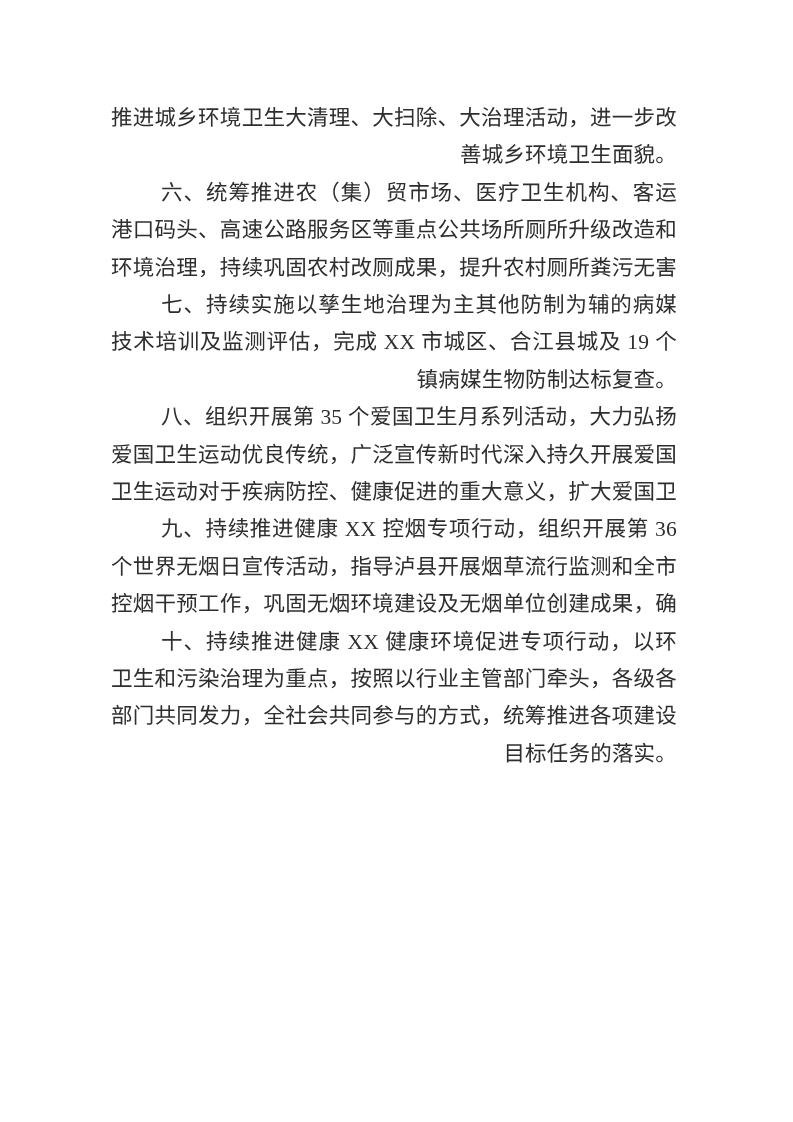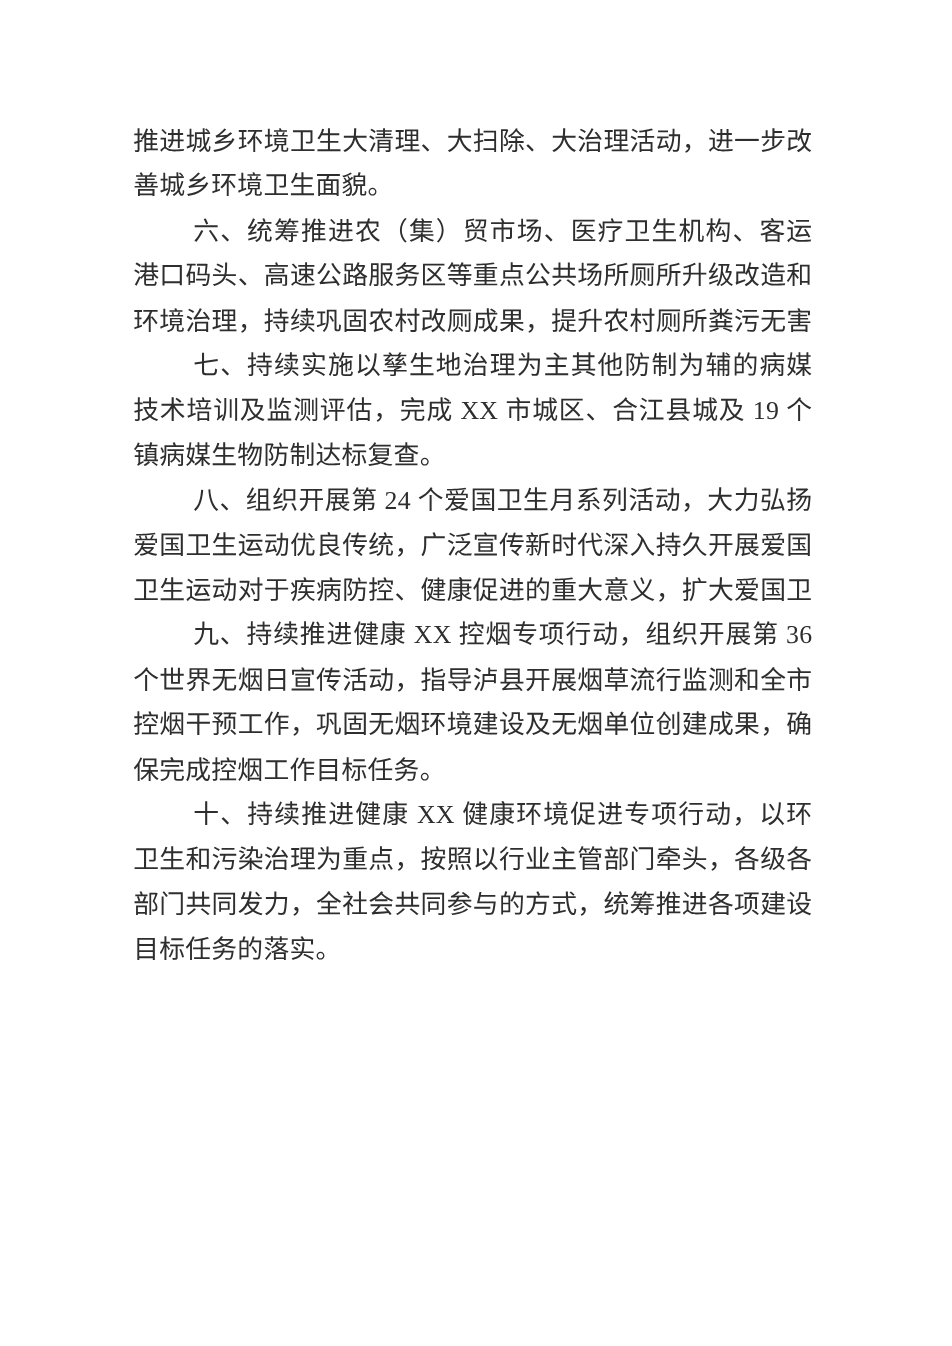--- a/index.html
+++ b/index.html
@@ -28,20 +28,21 @@
   }
   .paragraph {
     margin: 0;
     padding: 0;
   }
   .line {
     font-size: 21.5px;
     line-height: 37.4px;
     white-space: nowrap;
     letter-spacing: 0.2px;
+    text-align: right;
   }
   .line.fill {
     white-space: normal;
     text-align: justify;
     text-align-last: justify;
     text-justify: inter-character;
     overflow: hidden;
     height: 37.4px;
   }
   .line.indent {
@@ -61,29 +62,28 @@
         <div class="line fill indent">六、统筹推进农（集）贸市场、医疗卫生机构、客运站、</div>
         <div class="line fill">港口码头、高速公路服务区等重点公共场所厕所升级改造和</div>
         <div class="line fill">环境治理，持续巩固农村改厕成果，提升农村厕所粪污无害</div>
       </div>
       <div class="paragraph">
         <div class="line fill indent">七、持续实施以孳生地治理为主其他防制为辅的病媒生</div>
         <div class="line fill">技术培训及监测评估，完成 XX 市城区、合江县城及 19 个乡</div>
         <div class="line">镇病媒生物防制达标复查。</div>
       </div>
       <div class="paragraph">
-        <div class="line fill indent">八、组织开展第 24 个爱国卫生月系列活动，大力弘扬</div>
+        <div class="line fill indent">八、组织开展第 35 个爱国卫生月系列活动，大力弘扬</div>
         <div class="line fill">爱国卫生运动优良传统，广泛宣传新时代深入持久开展爱国</div>
         <div class="line fill">卫生运动对于疾病防控、健康促进的重大意义，扩大爱国卫</div>
       </div>
       <div class="paragraph">
         <div class="line fill indent">九、持续推进健康 XX 控烟专项行动，组织开展第 36</div>
         <div class="line fill">个世界无烟日宣传活动，指导泸县开展烟草流行监测和全市</div>
         <div class="line fill">控烟干预工作，巩固无烟环境建设及无烟单位创建成果，确</div>
-        <div class="line">保完成控烟工作目标任务。</div>
       </div>
       <div class="paragraph">
         <div class="line fill indent">十、持续推进健康 XX 健康环境促进专项行动，以环境</div>
         <div class="line fill">卫生和污染治理为重点，按照以行业主管部门牵头，各级各</div>
         <div class="line fill">部门共同发力，全社会共同参与的方式，统筹推进各项建设</div>
         <div class="line">目标任务的落实。</div>
       </div>
     </div>
 </div>
 

